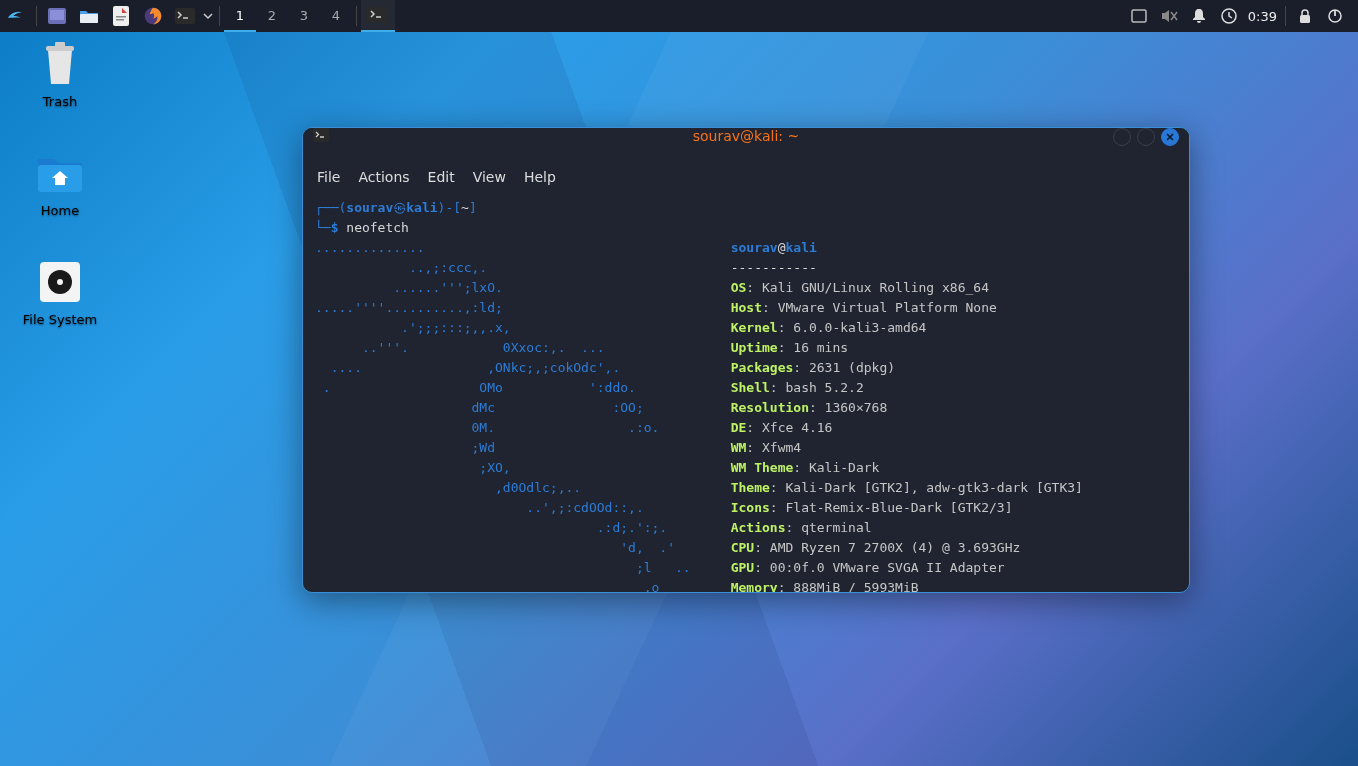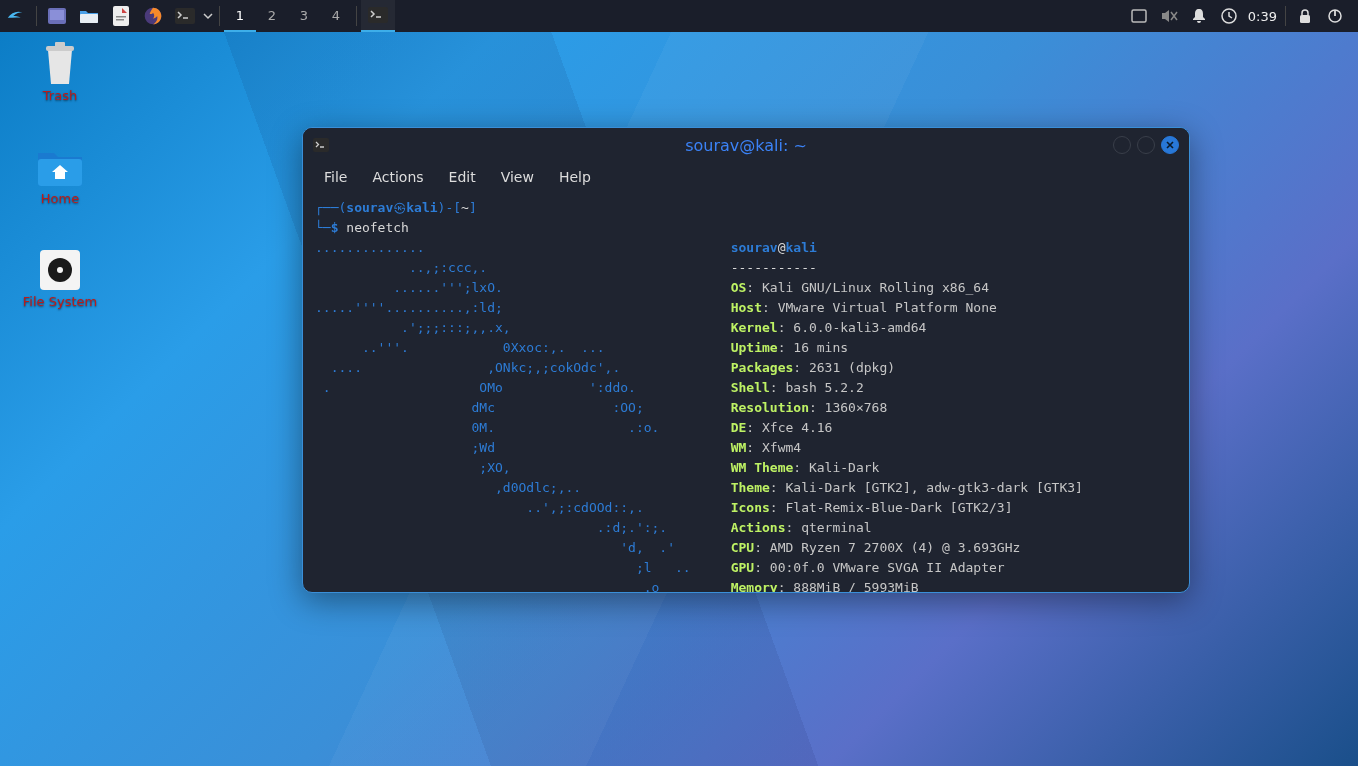--- a/index.html
+++ b/index.html
@@ -39,45 +39,45 @@
 .taskbar-item {
   height: 32px; padding: 0 6px; display: flex; align-items: center;
   border-bottom: 2px solid #3daee9; background: rgba(255,255,255,.05);
 }
 .tray { margin-left: auto; display: flex; align-items: center; padding-right: 8px; }
 .tray .panel-btn { padding: 0 4px; }
 .clock { font-size: 13px; color: #eee; }
 
 
 #desktop { position: absolute; top: 40px; left: 10px; display: flex; flex-direction: column; gap: 40px; }
-.dicon { width: 100px; display: flex; flex-direction: column; align-items: center; font-size: 13px; color: #b91c1c; text-shadow: 0 1px 2px rgba(0,0,0,.6); cursor: pointer; }
+.dicon { width: 100px; display: flex; flex-direction: column; align-items: center; gap: 6px; font-size: 13px; color: #000000; text-shadow: 0 1px 2px rgba(0,0,0,.6); cursor: pointer; }
 .dicon-img { width: 48px; height: 48px; display: flex; align-items: center; justify-content: center; }
 
 
 #termwin {
   position: absolute; left: 302px; top: 127px; width: 888px; height: 466px;
   background: #1f2430; border: 1px solid #3a8fd8; border-radius: 10px;
   box-shadow: 0 8px 32px rgba(0,0,0,.4);
   display: flex; flex-direction: column; overflow: hidden;
 }
 .titlebar {
-  height: 34px; background: #1f2430; display: flex; align-items: center;
-  padding: 0 10px; font-size: 16px; color: #3b82f6;
+  height: 34px; background: #1f2430; display: flex; 
+  padding: 0 10px; font-size: 14px; color: #f97316;
 }
 .titlebar .title { position: absolute; left: 0; right: 0; text-align: center; pointer-events: none; }
 .winbtns { margin-left: auto; display: flex; gap: 6px; z-index: 1; }
 .winbtn { width: 18px; height: 18px; border-radius: 50%; cursor: pointer; border: 1.5px solid #3a3f4a; background: #1f2430; }
 .winbtn.close { background: #2878d8; border-color: #2878d8; display: flex; align-items:center; justify-content:center; }
 .winbtn.close svg { width:10px; height:10px; }
 
 .menubar {
   height: 30px; display: flex; align-items: center; gap: 18px;
   padding: 0 14px; font-size: 14px; color: #ddd;
 }
-.menubar span { cursor: pointer; margin-left: 7px; }
+.menubar span { cursor: pointer; }
 
 .termbody {
   flex: 1; padding: 6px 12px 12px 12px;
   font-family: "DejaVu Sans Mono","Menlo","Consolas",monospace;
   font-size: 13px; line-height: 20px; white-space: pre;
   color: #c6c6c6; overflow: hidden;
 }
 .blue { color: #2d7cd6; }
 .blueb { color: #2d7cd6; font-weight: bold; } 
 .white { color: #d8d8d8; }

